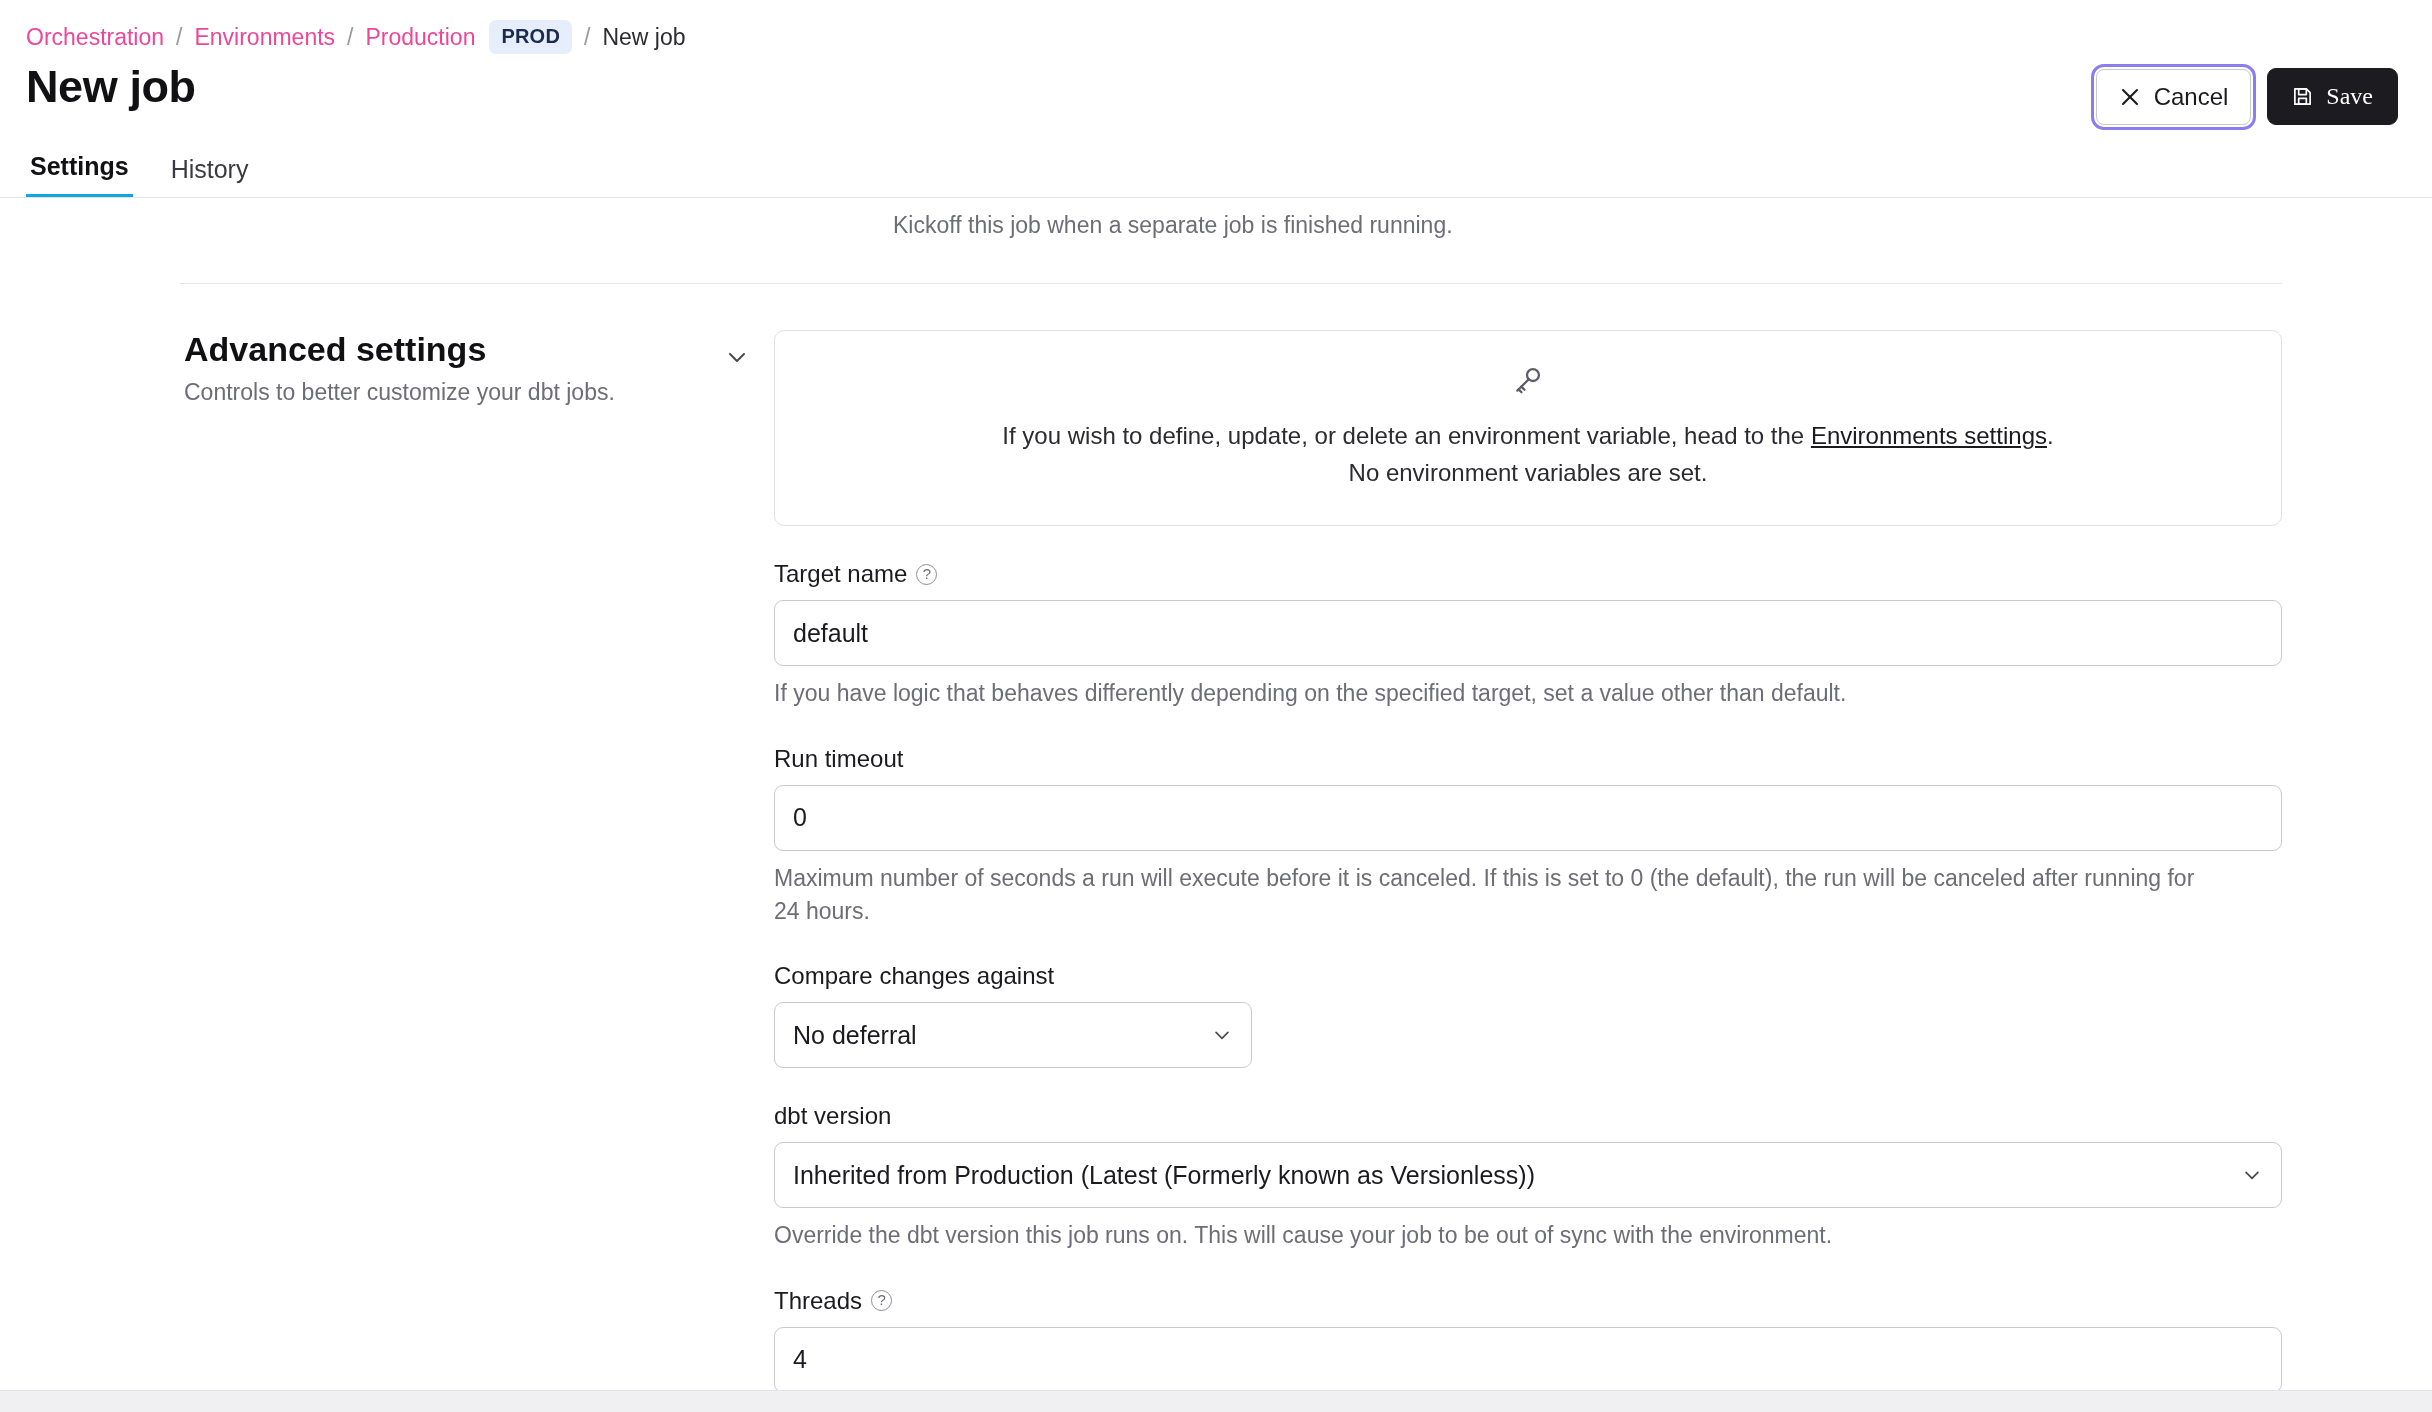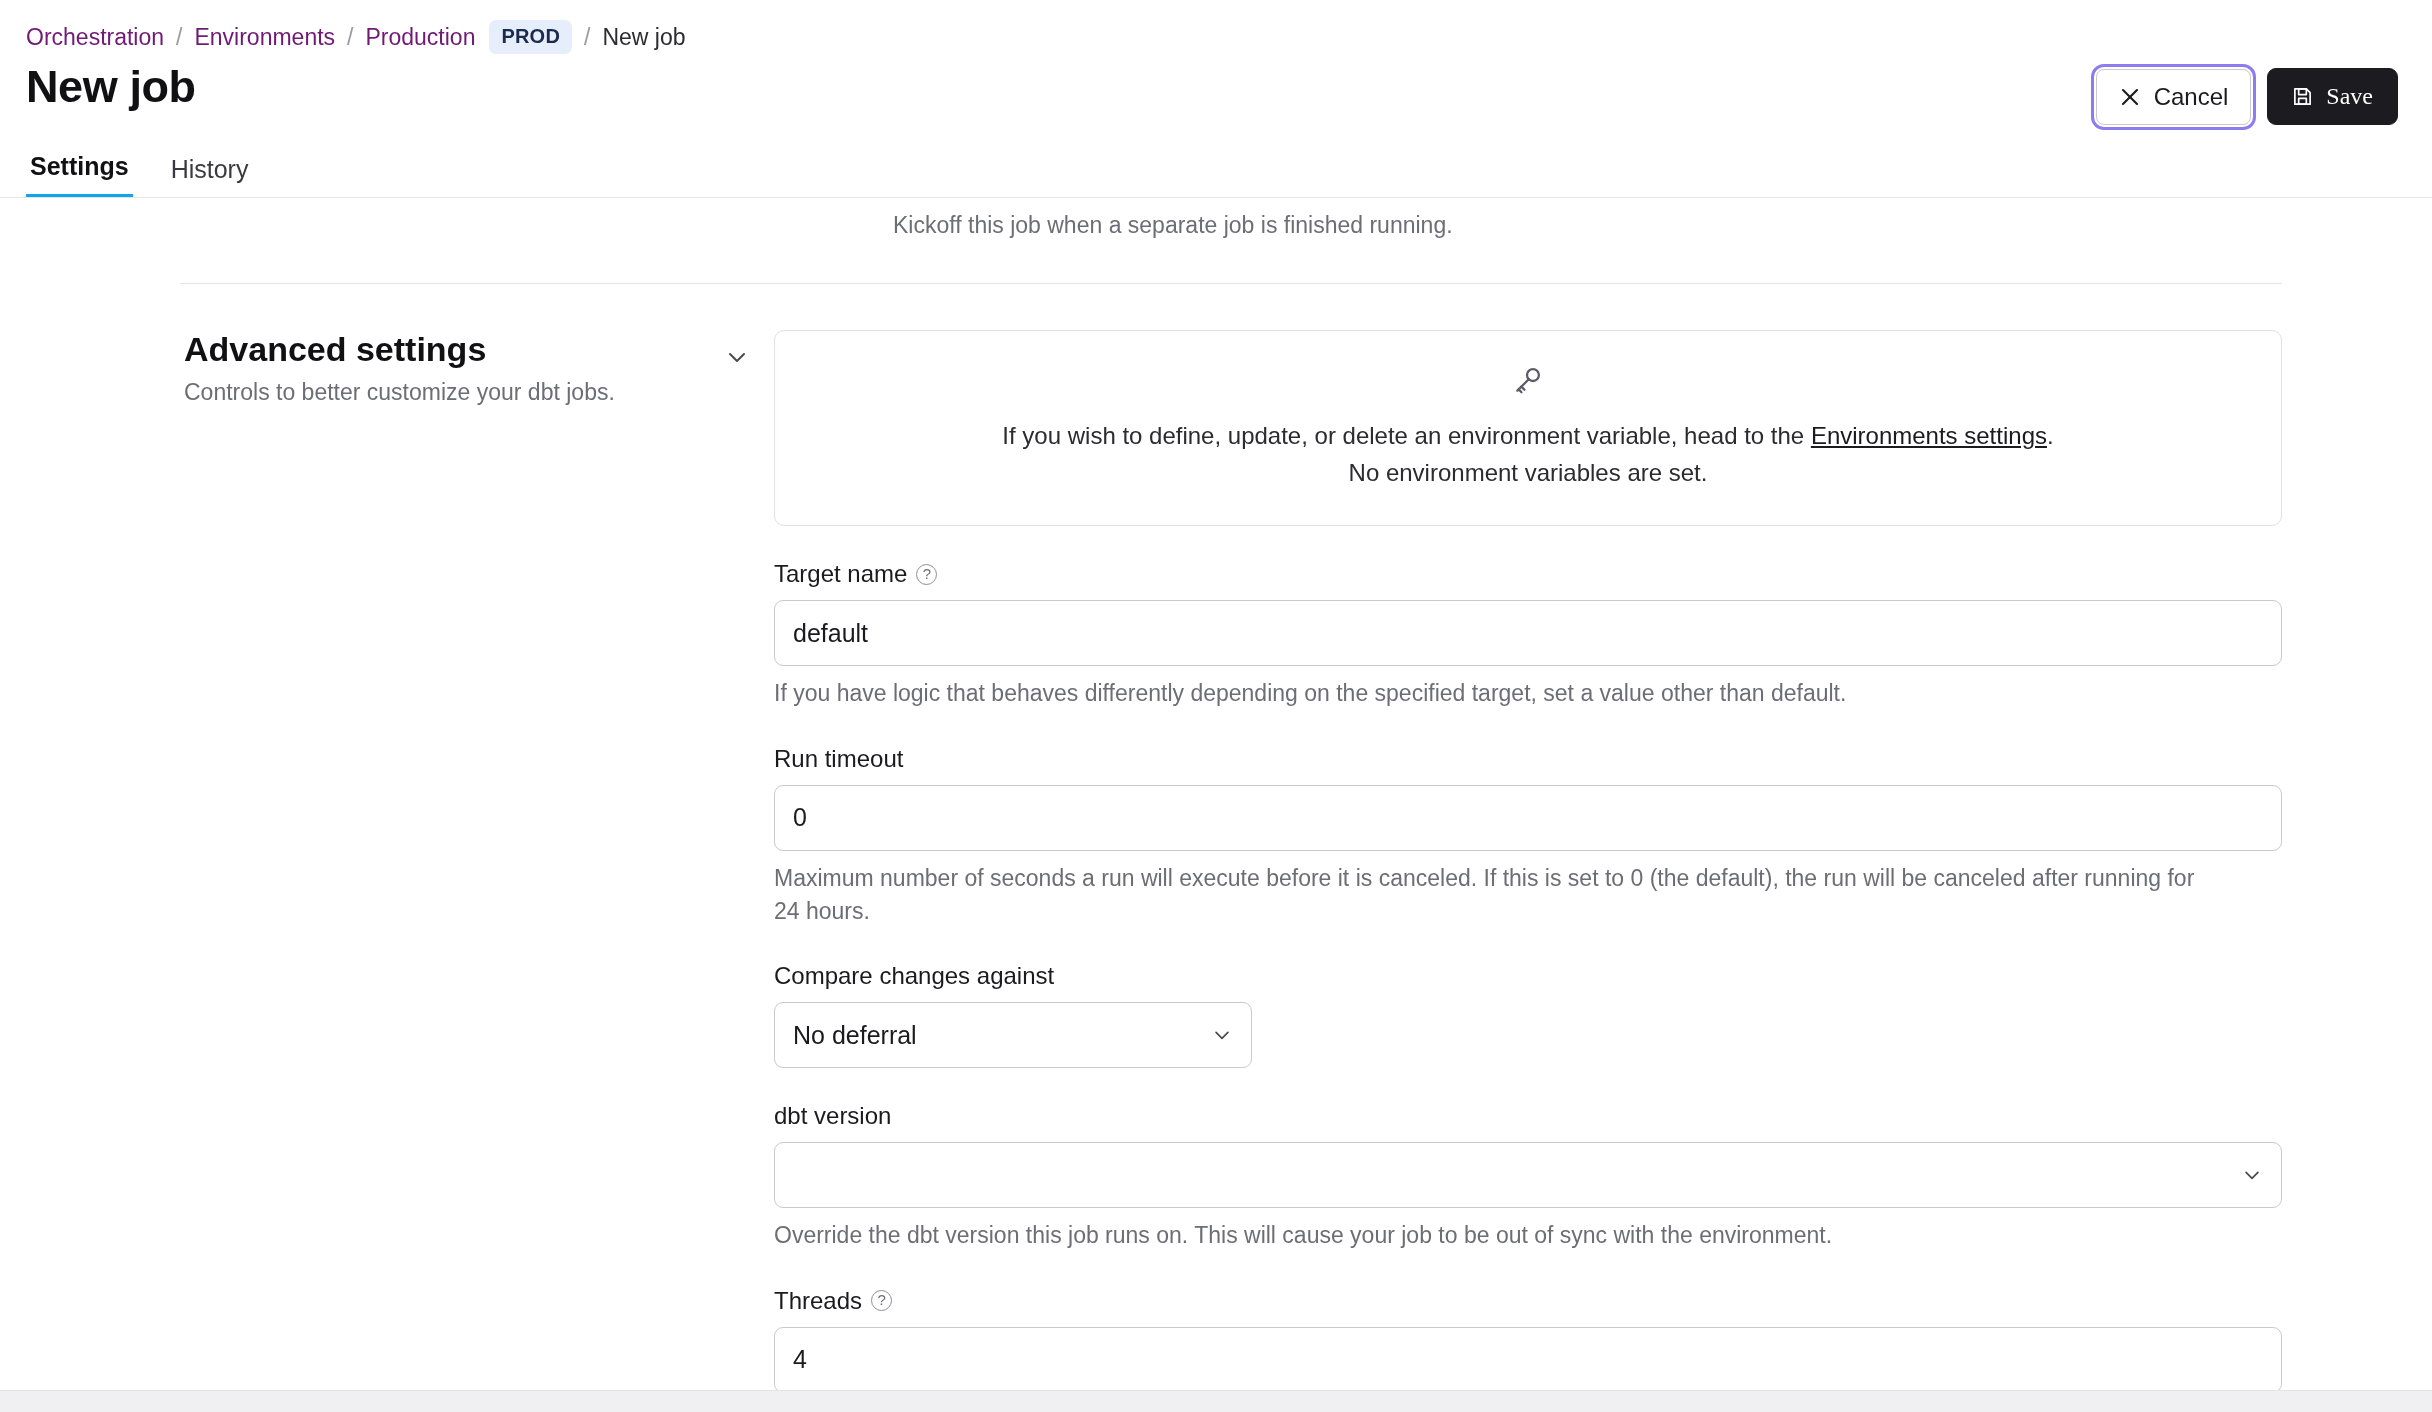--- a/index.html
+++ b/index.html
@@ -22,21 +22,21 @@
   .breadcrumb {
     display: flex;
     align-items: center;
     gap: 10px;
     padding: 24px 0 0 26px;
     font-size: 23px;
     color: #2b2b30;
     height: 50px;
   }
   .breadcrumb a {
-    color: #701a75;
+    color: #ec4899;
     text-decoration: none;
     cursor: pointer;
   }
   .breadcrumb .sep {
     color: #9a9aa2;
     padding: 0 2px;
   }
   .crumb-prod-wrap {
     display: flex;
     align-items: center;
@@ -396,20 +396,21 @@
               </svg>
             </span>
           </div>
         </div>
 
         <div class="field">
           <div class="field-label">
             <span>dbt version</span>
           </div>
           <div class="select select-lg">
+            <span class="value">Inherited from Production (Latest (Formerly known as Versionless))</span>
             <span class="chev">
               <svg width="22" height="22" viewBox="0 0 26 26" fill="none" stroke="#4a4a52" stroke-width="2" stroke-linecap="round" stroke-linejoin="round">
                 <polyline points="6,10 13,17 20,10"></polyline>
               </svg>
             </span>
           </div>
           <div class="field-hint">Override the dbt version this job runs on. This will cause your job to be out of sync with the environment.</div>
         </div>
 
         <div class="field">

